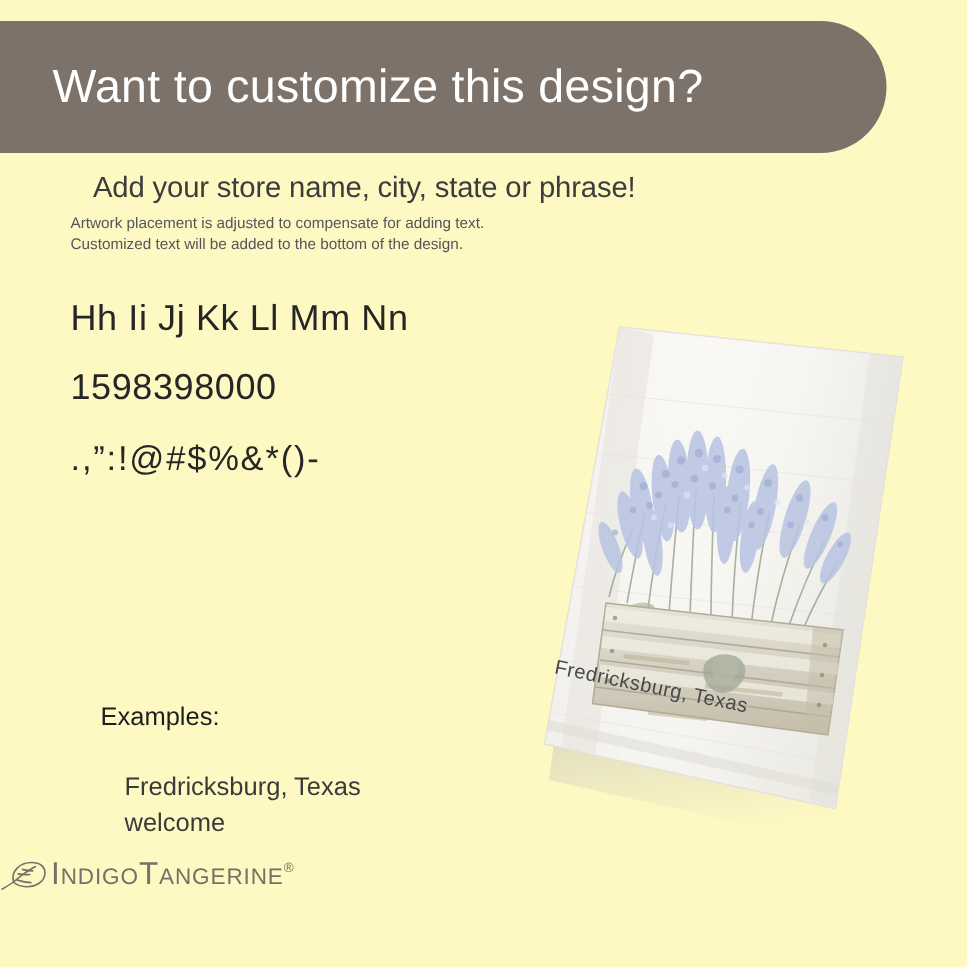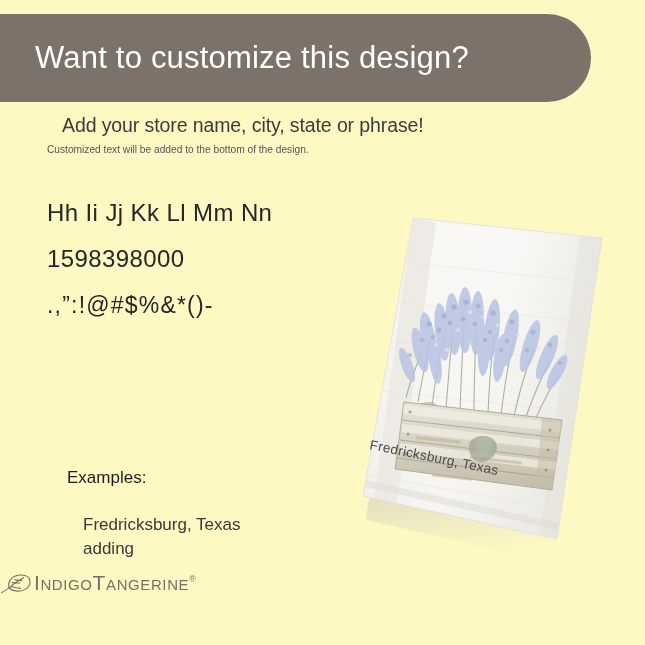--- a/index.html
+++ b/index.html
@@ -158,33 +158,34 @@
 
 <div id="page">
 
   <div class="header-bar">
     <div class="header-title">Want to customize this design?</div>
   </div>
 
   <div class="subtitle">Add your store name, city, state or phrase!</div>
 
   <div class="disclaimer">
+    <div>Artwork placement is adjusted to compensate for adding text.</div>
     <div>Customized text will be added to the bottom of the design.</div>
   </div>
 
   <div class="specimen">
     <div class="specimen-row">Hh Ii Jj Kk Ll Mm Nn</div>
     <div class="specimen-row">1598398000</div>
     <div class="specimen-row punct">.,”:!@#$%&amp;*()-</div>
   </div>
 
   <div class="examples-label">Examples:</div>
   <div class="examples-list">
     <div>Fredricksburg, Texas</div>
-    <div>adding</div>
+    <div>welcome</div>
   </div>
 
   <div class="towel-wrap">
     <svg class="towel-svg" viewBox="0 0 305 375">
       <defs>
         <linearGradient id="clothGrad" x1="0" y1="0" x2="1" y2="0.5">
           <stop offset="0%" stop-color="#efeeea"></stop>
           <stop offset="28%" stop-color="#faf9f6"></stop>
           <stop offset="62%" stop-color="#f6f5f1"></stop>
           <stop offset="100%" stop-color="#e9e7e1"></stop>

